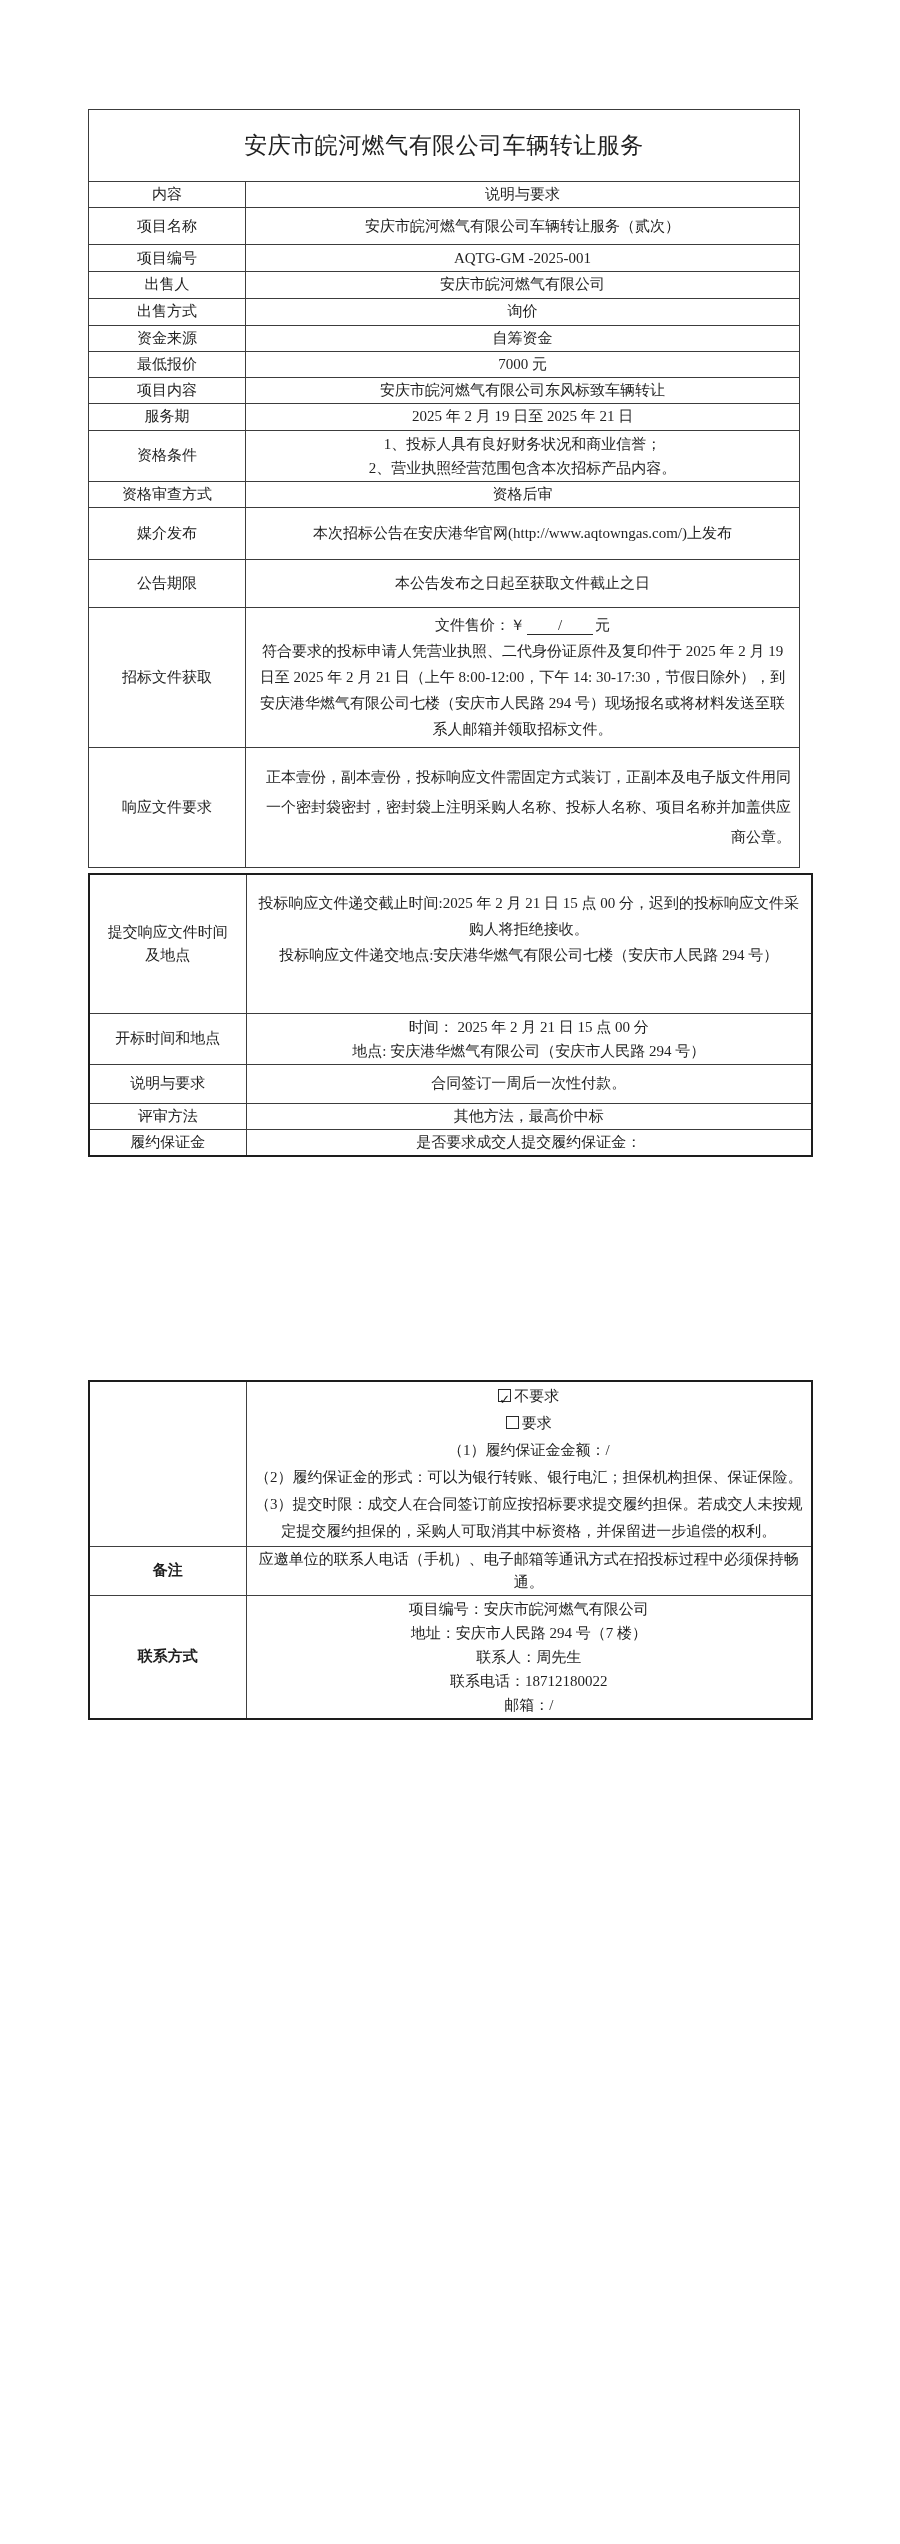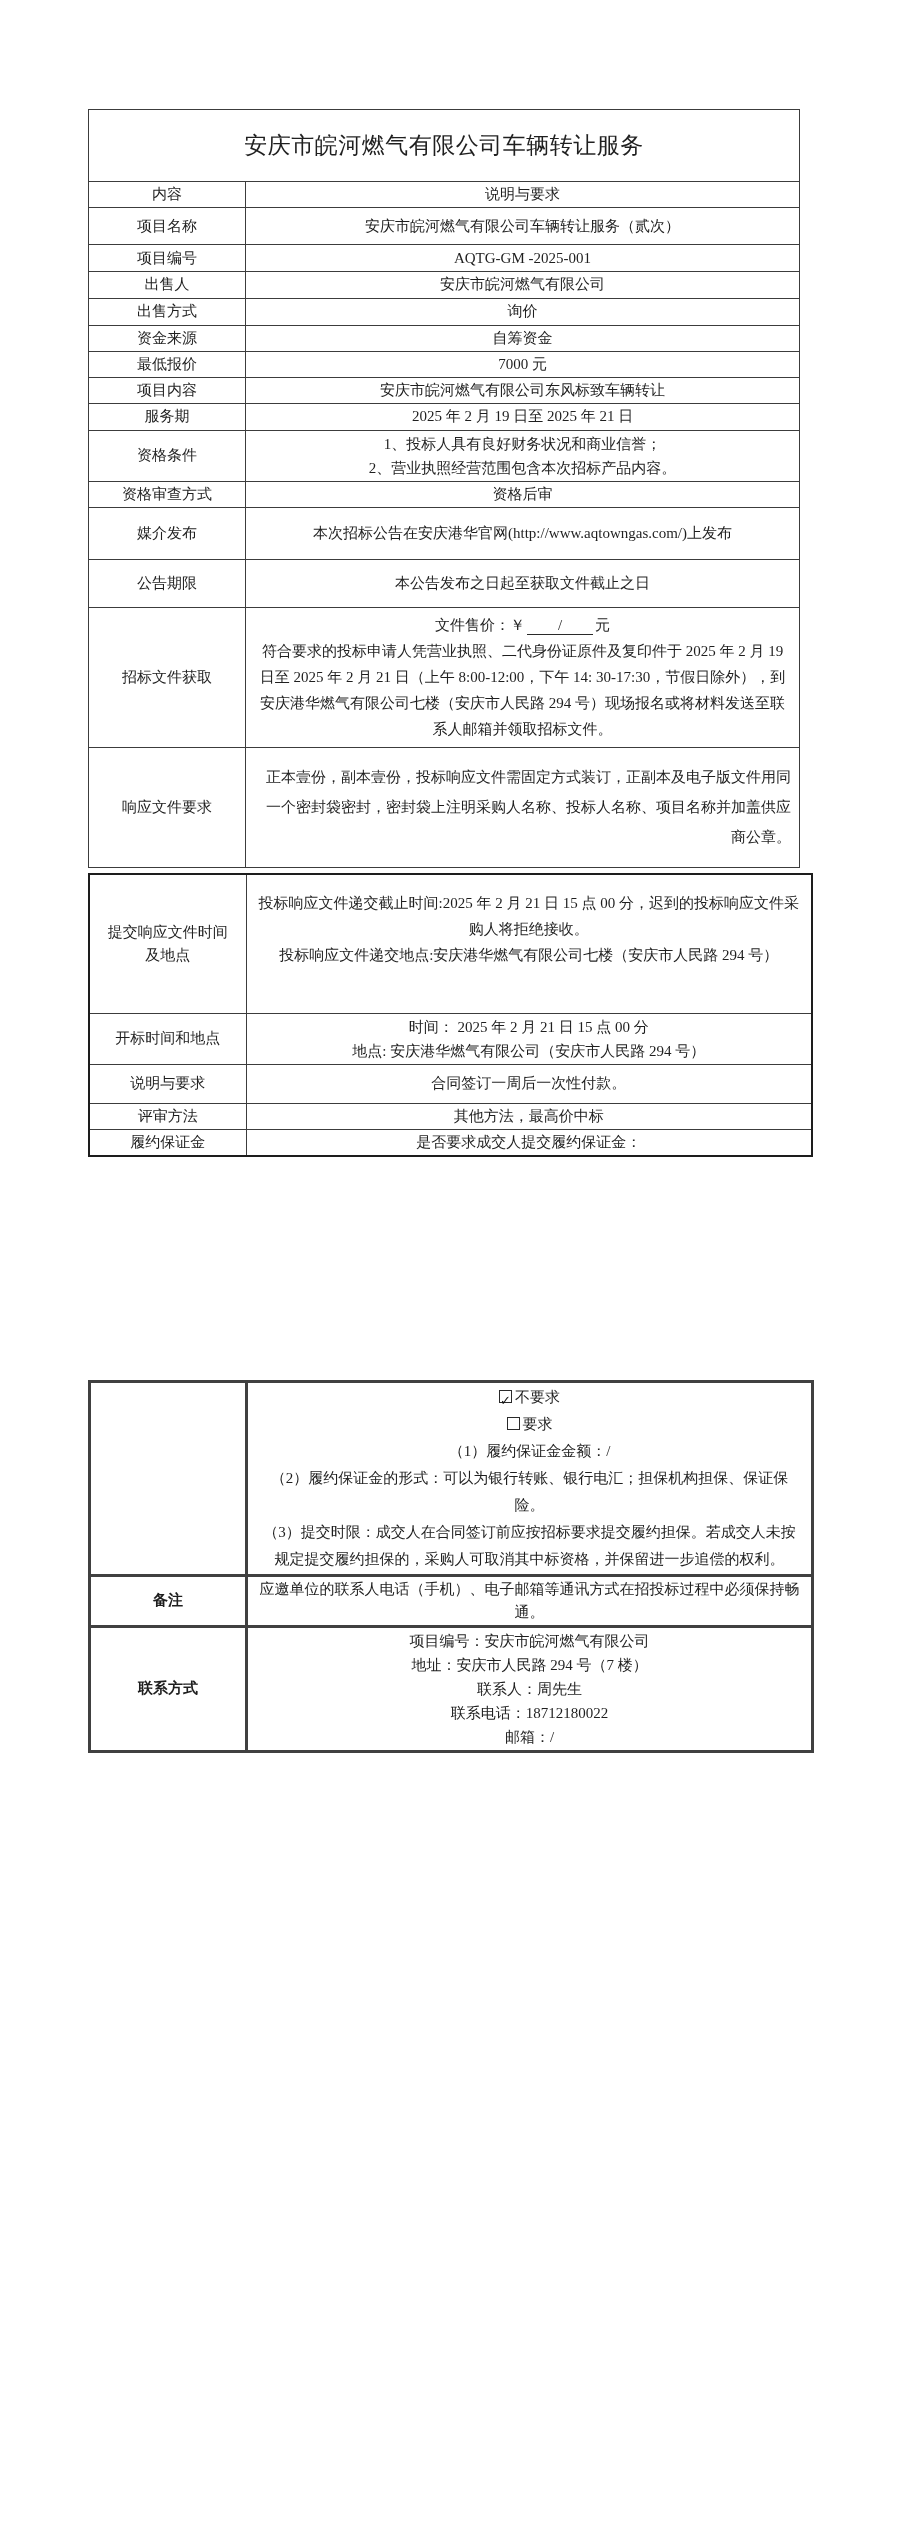--- a/index.html
+++ b/index.html
@@ -20,21 +20,21 @@
   .title-cell { font-size:23px; letter-spacing:0.5px; height:72px; }
   .lab { width:157px; }
 
   
   .tbox { position:absolute; left:88px; top:873px; width:723px; border:2px solid #1d1d1d; }
   .tbox td { border:1px solid #3c3c3c; }
   .tbox .lab { width:157px; }
 
   
   .t2 { position:absolute; left:88px; top:1380px; width:723px; border:2px solid #1d1d1d; }
-  .t2 td { border:3px solid #404040; }
+  .t2 td { border:1px solid #404040; }
   .t2 .lab { width:157px;font-weight:bold; }
 
   .para { text-align:center; }
   .line { text-align:center; }
   .lh26 { line-height:26px; }
   .lh30 { line-height:30px;text-align:right; }
   .lh27 { line-height:27px; }
   .lh24 { line-height:24px; }
   .lh23 { line-height:23px; }
 

